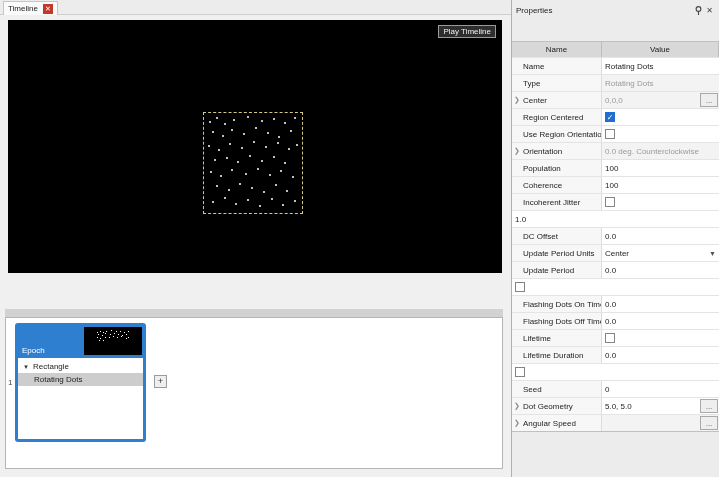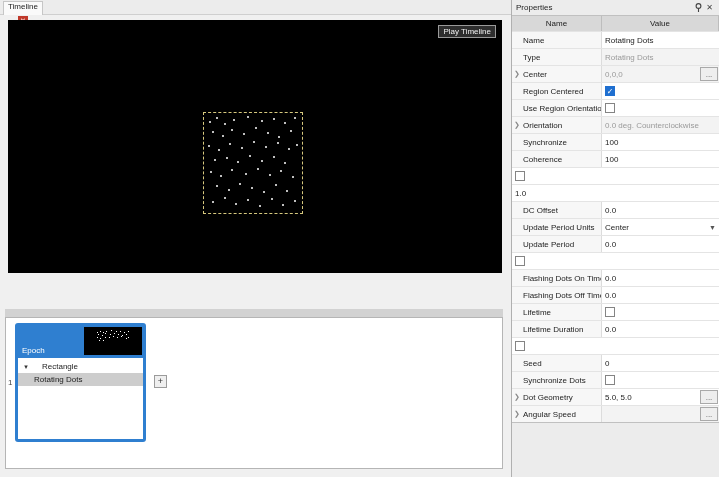--- a/index.html
+++ b/index.html
@@ -6,47 +6,47 @@
   html,body { width:719px; height:477px; }
   body {
     position: relative; overflow: hidden;
     background:#f0f0f0;
     font-family:"Liberation Sans", sans-serif;
     font-size:9px; color:#1c1c1c;
   }
   
   .tabbar { position:absolute; left:0; top:0; width:511px; height:15px; background:#ececec; border-bottom:1px solid #cfcfcf; }
   .tab { position:absolute; left:3px; top:1px; height:14px; background:#fafafa; border:1px solid #c6c6c6; border-bottom:none;
-         display:flex; align-items:center; gap:5px; padding:0 4px; font-size:8px;flex-direction:column; }
+         display:flex; align-items:center; gap:5px; padding:0 4px; font-size:8px; }
   .tab-close { width:10px; height:10px; background:#c0392b; color:#fff; font-size:7px; line-height:10px; text-align:center; cursor:pointer; }
   .viewport { position:absolute; left:8px; top:20px; width:494px; height:253px; background:#000; }
   .play-btn { position:absolute; top:5px; right:6px; background:#2e2e2e; color:#f0f0f0; border:1px solid #9a9a9a;
               font-size:8px; padding:1px 4px; cursor:pointer; }
   .stim { position:absolute; left:195px; top:92px; width:100px; height:102px; border:1px dashed #d6c87e; }
   .dot { position:absolute; width:2px; height:2px; background:#fff; border-radius:50%; }
   .tdot { position:absolute; width:1px; height:1px; background:#fff; }
   .timeline-band { position:absolute; left:5px; top:309px; width:498px; height:8px; background:#d2d2d2; }
   .timeline-panel { position:absolute; left:5px; top:317px; width:498px; height:152px; background:#fff; border:1px solid #b5b5b5; }
   .track-num { position:absolute; left:2px; top:60px; font-size:8px; color:#444; }
   .epoch { position:absolute; left:9px; top:5px; width:131px; height:119px; border:3px solid #2f7fd0; border-radius:3px; background:#fff; overflow:hidden; }
   .epoch-header { position:relative; height:32px; background:#2f7fd0; }
   .epoch-thumb { position:absolute; right:1px; top:1px; width:58px; height:28px; background:#000; overflow:hidden; }
   .epoch-title { position:absolute; left:4px; bottom:3px; color:#fff; font-size:8px; }
   .epoch-tree { padding-top:2px; }
-  .tree-row { height:13px; display:flex; align-items:center; gap:12px; font-size:8px; white-space:nowrap; cursor:pointer; }
+  .tree-row { height:13px; display:flex; align-items:center; gap:3px; font-size:8px; white-space:nowrap; cursor:pointer; }
   .tree-row.selected { background:#cdcdcd; }
   .chev { font-size:7px; color:#333; width:8px; text-align:center; }
   .add-btn { position:absolute; left:148px; top:57px; width:13px; height:13px; background:#efefef; border:1px solid #9b9b9b;
              font-size:9px; line-height:11px; text-align:center; cursor:pointer; color:#333; }
   
   .props { position:absolute; left:511px; top:0; width:208px; height:477px; background:#ececec; border-left:1px solid #b0b0b0; }
-  .props-header { height:15px; display:flex; align-items:center; padding:0 4px; font-size:8px; }
+  .props-header { height:21px; display:flex; align-items:center; padding:0 4px; font-size:8px; }
   .props-header .title { flex:1; }
   .hicon { width:11px; height:11px; display:flex; align-items:center; justify-content:center; color:#444; cursor:pointer; font-size:8px; }
-  .grid { border:1px solid #c0c0c0; border-left:none; border-right:none; background:#fff; }
+  .grid { border:1px solid #c0c0c0; border-left:none; border-right:none; background:#fff;margin-top:20px; }
   .ghead { display:flex; height:15px; background:#d8d8d8; font-size:8px; }
   .ghead .c { display:flex; align-items:center; justify-content:center; border-right:1px solid #bdbdbd; }
   .cn { width:90px; } .cv { flex:1; }
   .prow { display:flex; height:17px; border-top:1px solid #e4e4e4; background:#fff; font-size:8px; }
   .pname { width:90px; position:relative; display:flex; align-items:center; padding-left:11px; background:#f7f7f7;
            border-right:1px solid #dcdcdc; white-space:nowrap; overflow:hidden; }
   .exp { position:absolute; left:2px; color:#8a8a8a; font-size:7px; cursor:pointer; }
   .pvalue { flex:1; position:relative; display:flex; align-items:center; padding:0 3px; white-space:nowrap; overflow:hidden; }
   .pvalue.disabled { background:#f3f3f3; color:#9a9a9a; }
   .vtext { flex:1; overflow:hidden; }
@@ -242,35 +242,38 @@
           <div class="pname">
             <span class="exp">❯</span>
             <span>Orientation</span>
           </div>
           <div class="pvalue disabled">
             <span class="vtext">0.0 deg. Counterclockwise</span>
           </div>
         </div>
         <div class="prow">
           <div class="pname">
-            <span>Synchronize</span>
+            <span>Population</span>
           </div>
           <div class="pvalue">
             <span class="vtext">100</span>
           </div>
         </div>
         <div class="prow">
           <div class="pname">
             <span>Coherence</span>
           </div>
           <div class="pvalue">
             <span class="vtext">100</span>
           </div>
         </div>
         <div class="prow">
+          <div class="pname">
+            <span>Incoherent Jitter</span>
+          </div>
           <div class="pvalue">
             <span class="cb"></span>
           </div>
         </div>
         <div class="prow">
           <div class="pvalue">
             <span class="vtext">1.0</span>
           </div>
         </div>
         <div class="prow">
@@ -339,28 +342,20 @@
           <div class="pvalue">
             <span class="cb"></span>
           </div>
         </div>
         <div class="prow">
           <div class="pname">
             <span>Seed</span>
           </div>
           <div class="pvalue">
             <span class="vtext">0</span>
-          </div>
-        </div>
-        <div class="prow">
-          <div class="pname">
-            <span>Synchronize Dots</span>
-          </div>
-          <div class="pvalue">
-            <span class="cb"></span>
           </div>
         </div>
         <div class="prow">
           <div class="pname">
             <span class="exp">❯</span>
             <span>Dot Geometry</span>
           </div>
           <div class="pvalue">
             <span class="vtext">5.0, 5.0</span>
             <button class="editor-btn">...</button>

